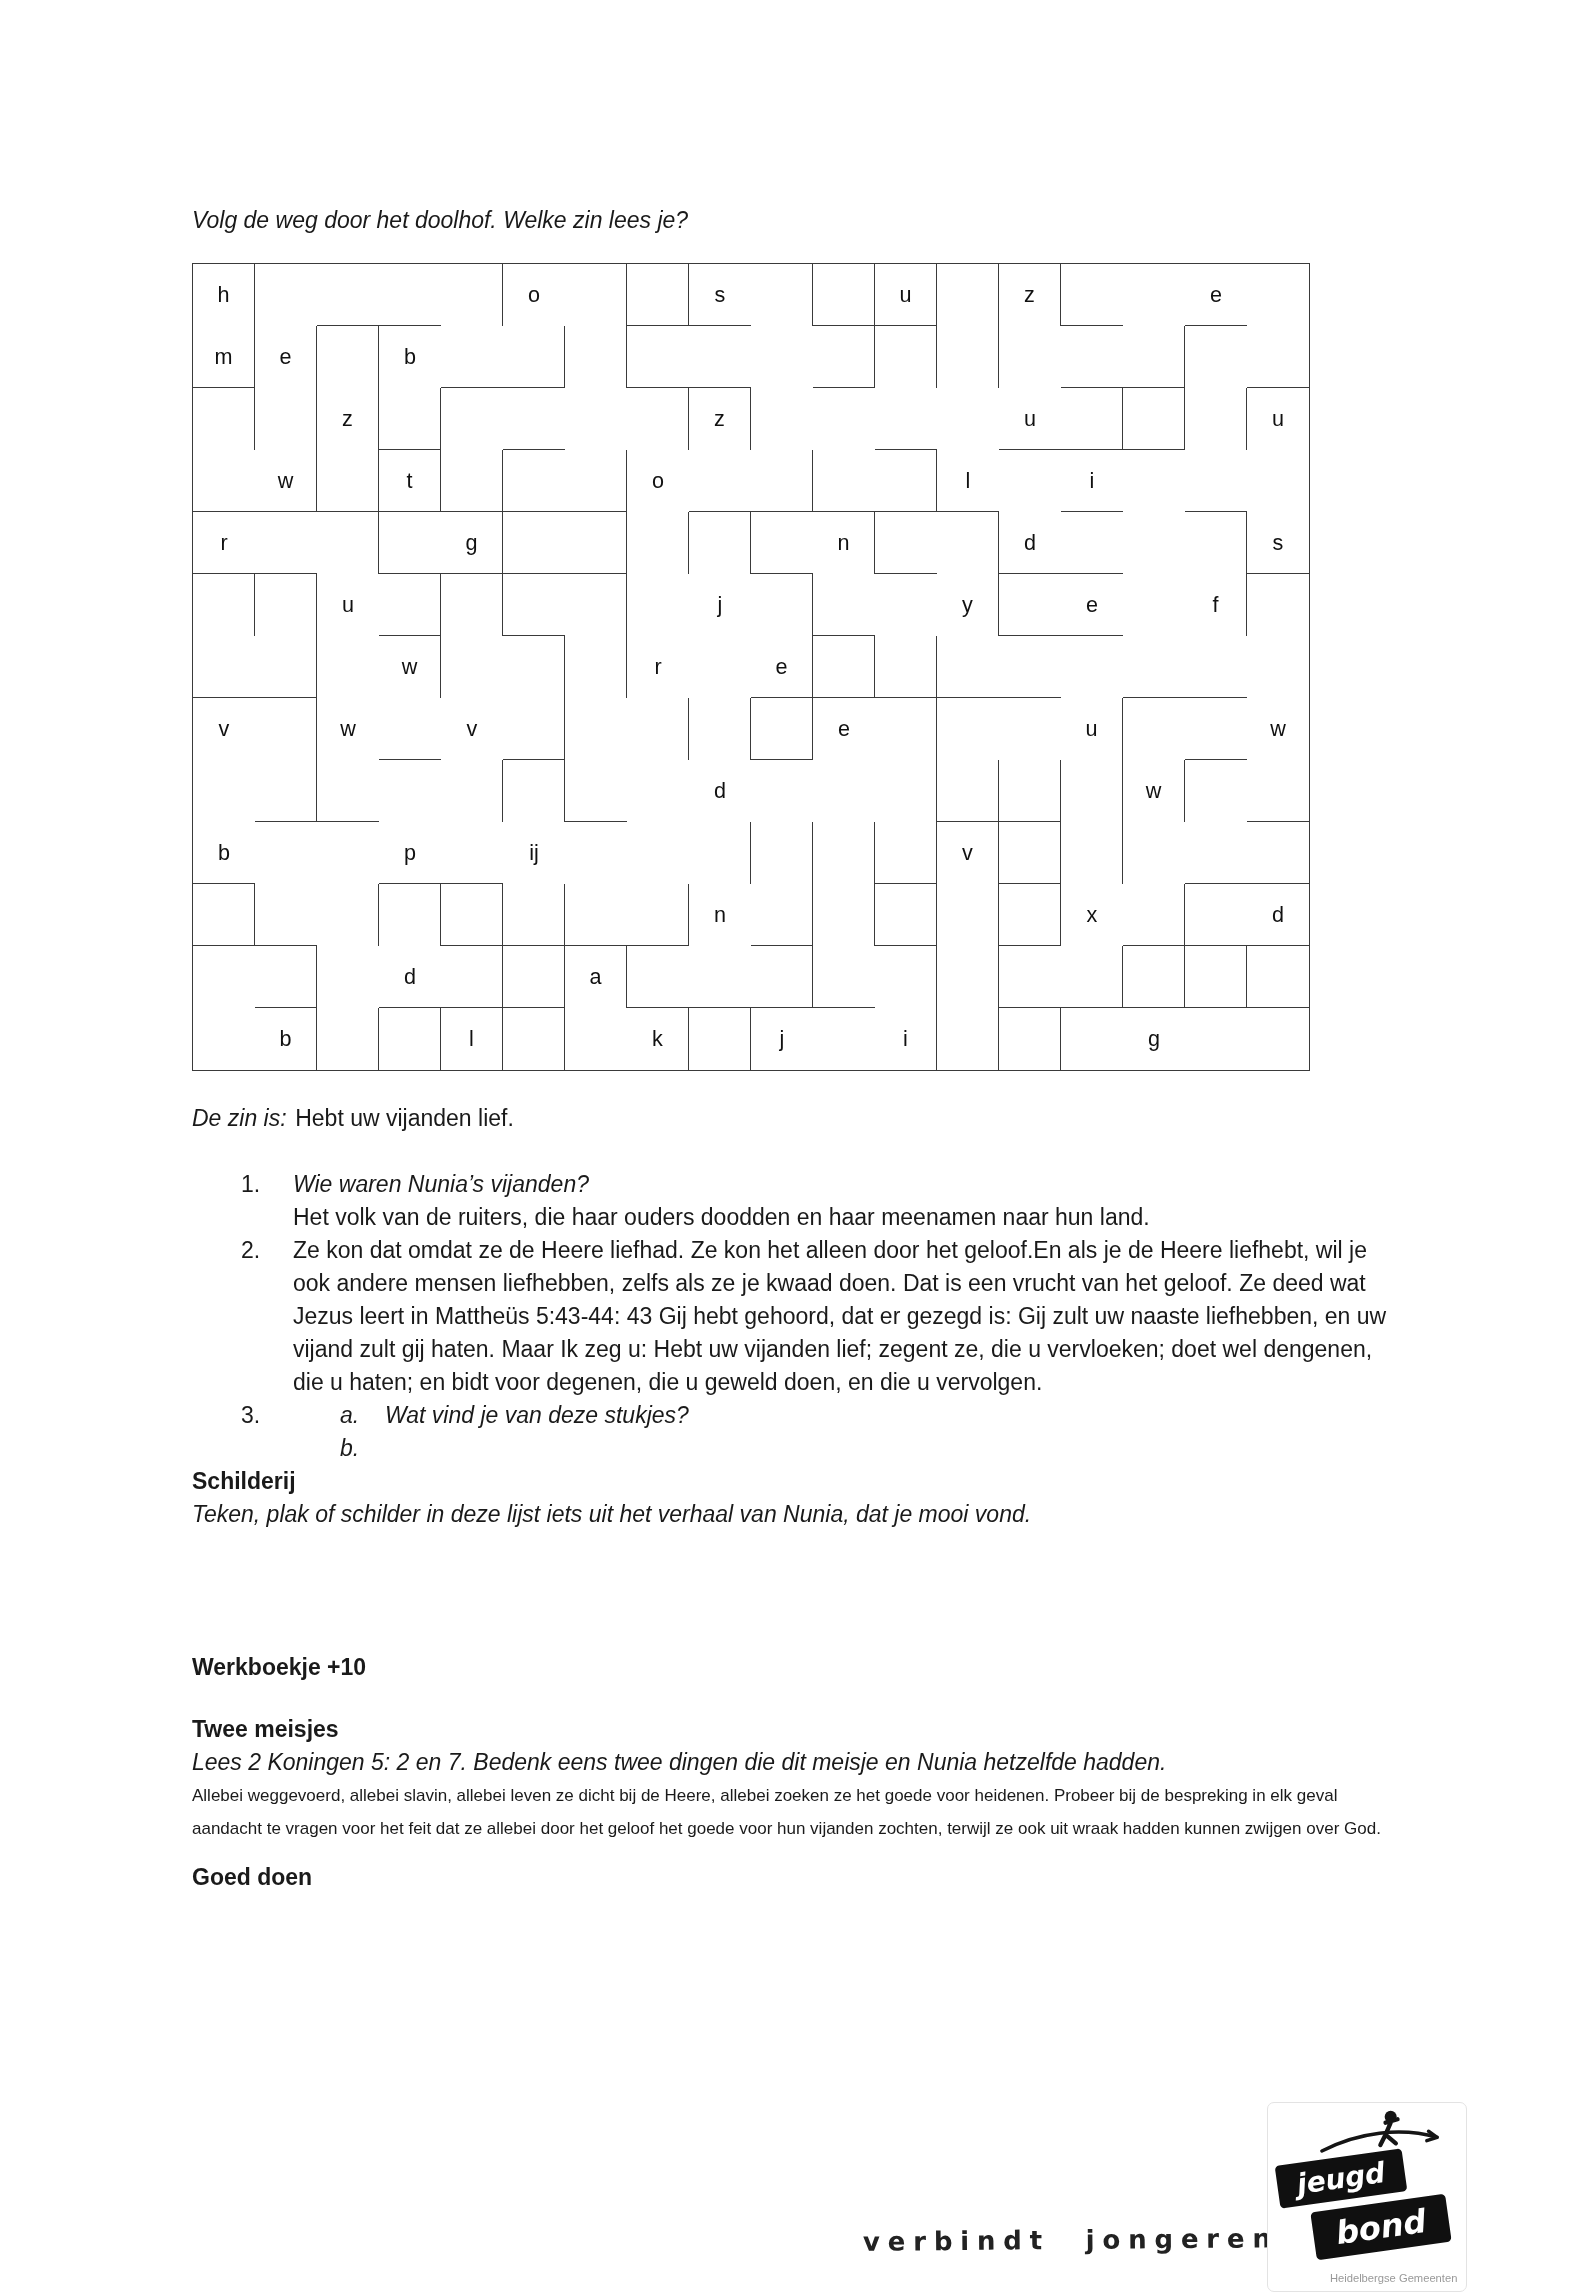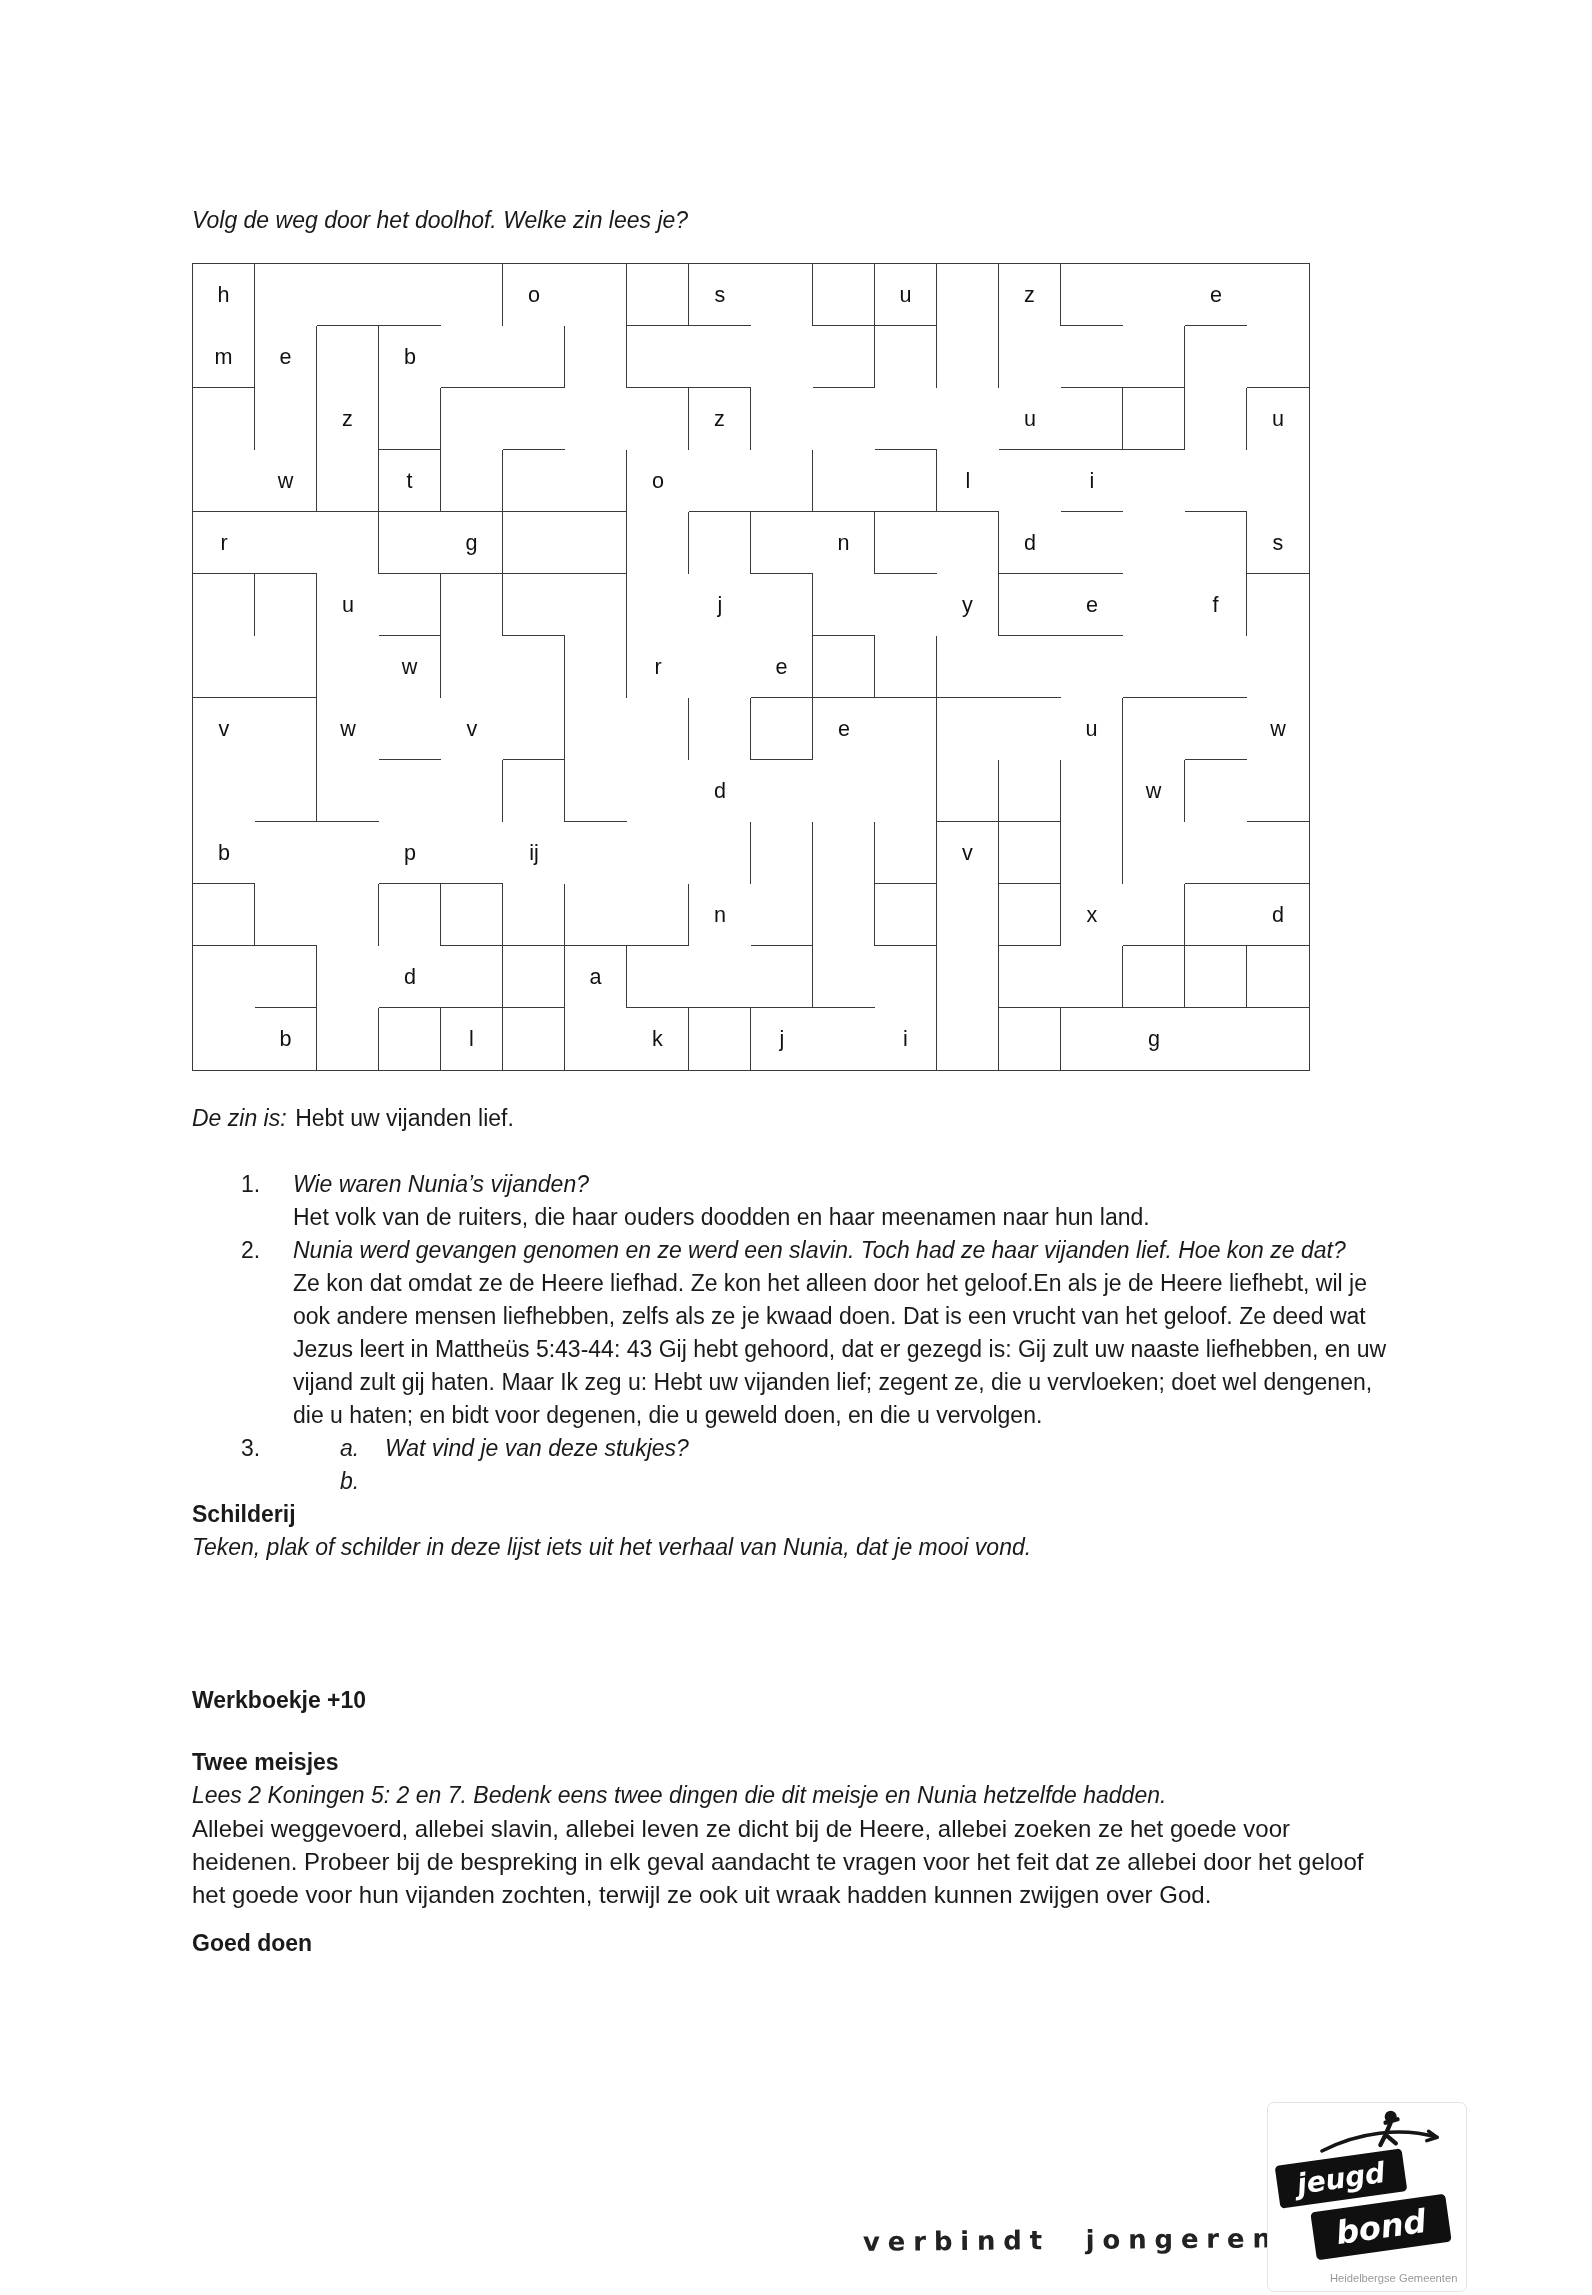--- a/index.html
+++ b/index.html
@@ -40,21 +40,21 @@
   .q-text { font-style:italic; }
   .sub-item { display:flex; font-style:italic; margin-left:47px; }
   .sub-label { flex:0 0 45px; }
 
   .section-heading { font-size:23px; font-weight:bold; line-height:33px; }
   .s-schilderij { }
   .s-werkboekje { margin-top:120px; }
   .s-twee { margin-top:29px; }
   .s-goed { margin-top:15.5px; }
   .italic-line { font-style:italic; font-size:23px; line-height:33px; }
-  .body-par { font-size:24px; line-height:33px; }
+  .body-par { font-size:17px; line-height:33px; }
 
   .slogan {
     position:absolute; left:863px; top:2225px;
     font-family:"DejaVu Sans", sans-serif;
     font-size:26px; font-weight:600;
     letter-spacing:7.8px; word-spacing:19px;
     color:#222; transform:rotate(-0.5deg);
   }
 
   .logo-card {
@@ -441,21 +441,20 @@
       <span class="q-num">1.</span>
       <div class="q-body">
         <div class="q-text">Wie waren Nunia’s vijanden?</div>
         <div class="q-answer">Het volk van de ruiters, die haar ouders doodden en haar meenamen naar hun land.</div>
       </div>
     </div>
 
     <div class="q-item">
       <span class="q-num">2.</span>
       <div class="q-body">
-        <div class="q-text">Nunia werd gevangen genomen en ze werd een slavin. Toch had ze haar vijanden lief. Hoe kon ze dat?</div>
         <div class="q-answer">Ze kon dat omdat ze de Heere liefhad. Ze kon het alleen door het geloof.En als je de Heere liefhebt, wil je ook andere mensen liefhebben, zelfs als ze je kwaad doen. Dat is een vrucht van het geloof. Ze deed wat Jezus leert in Mattheüs 5:43-44: 43 Gij hebt gehoord, dat er gezegd is: Gij zult uw naaste liefhebben, en uw vijand zult gij haten. Maar Ik zeg u: Hebt uw vijanden lief; zegent ze, die u vervloeken; doet wel dengenen, die u haten; en bidt voor degenen, die u geweld doen, en die u vervolgen.</div>
       </div>
     </div>
 
     <div class="q-item">
       <span class="q-num">3.</span>
       <div class="q-body">
         <div class="sub-item">
           <span class="sub-label">a.</span>
           <span>Wat vind je van deze stukjes?</span>

